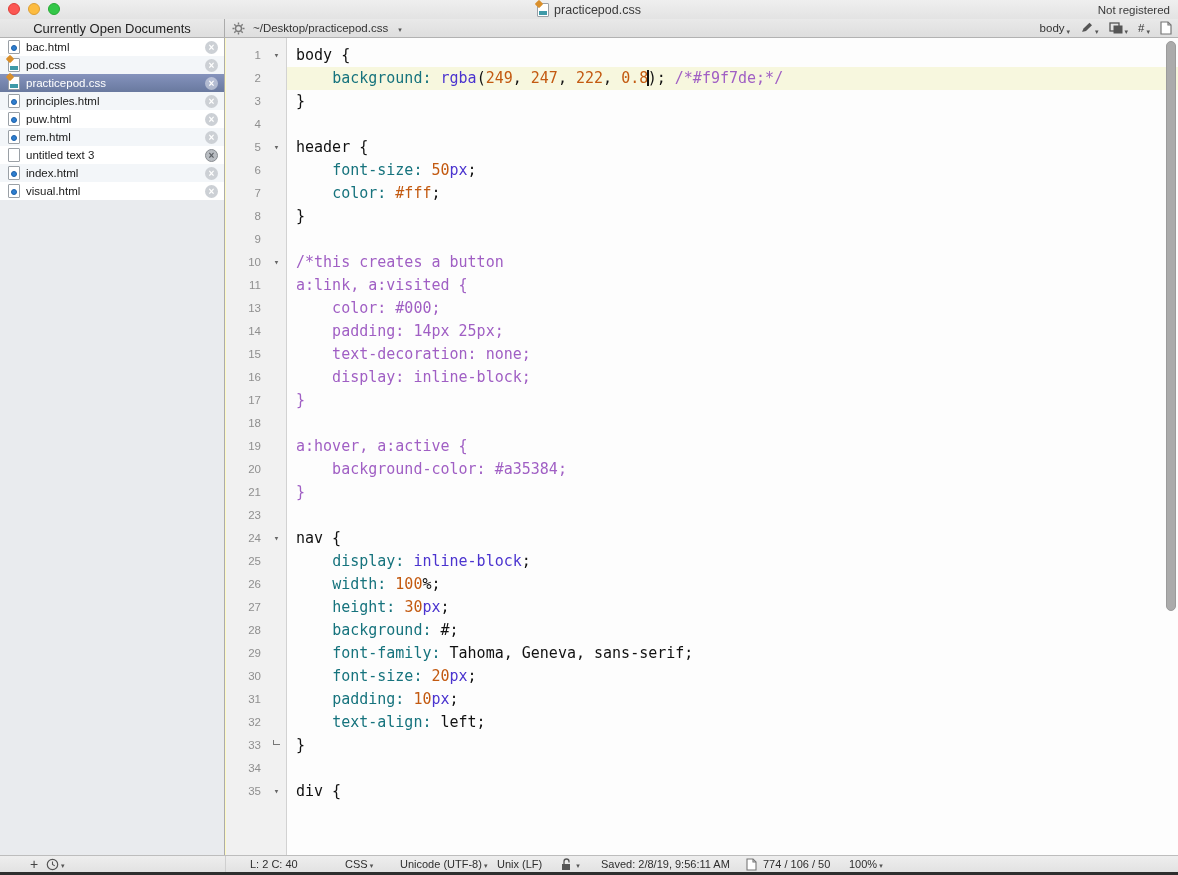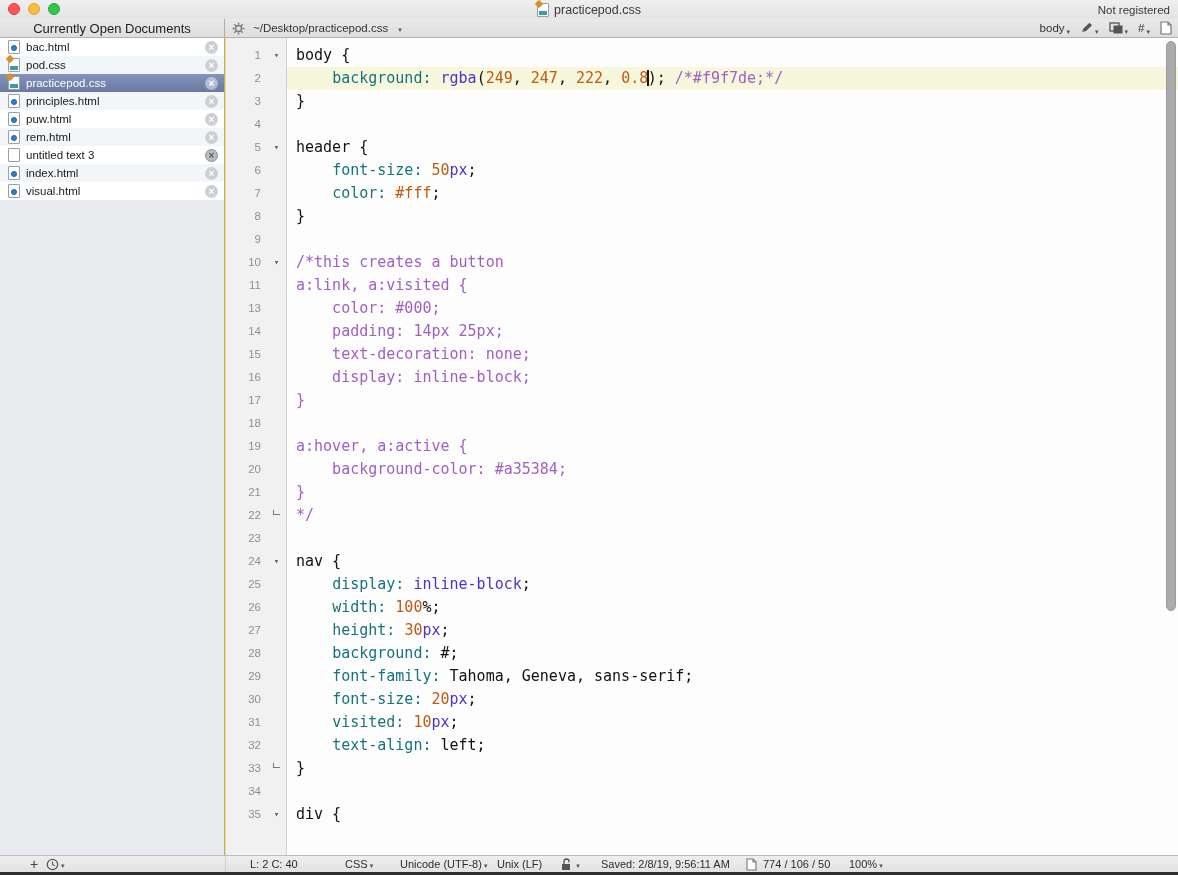--- a/index.html
+++ b/index.html
@@ -28,21 +28,21 @@
     display:flex; align-items:center; justify-content:center;
     font-size:13px; color:#222; border-right:1px solid #ababab; }
   .path-area { position:absolute; left:232px; top:0; height:18px; display:flex;
     align-items:center; gap:8px; font-size:11.5px; color:#333; }
   .tb-right { position:absolute; right:6px; top:0; height:18px; display:flex;
     align-items:center; gap:10px; font-size:11.5px; color:#333; }
   .dd-arrow { font-size:7px; color:#555; margin-left:2px; position:relative; top:2px; }
   .icon-svg { display:inline-block; vertical-align:middle; }
 
   
-  .main { position:absolute; left:0; top:38px; width:1178px; height:817px; background:#fde047; }
+  .main { position:absolute; left:0; top:38px; width:1178px; height:817px; background:#fef9c3; }
   .sidebar { position:absolute; left:0; top:0; width:225px; height:817px;
     background:#e9ebee; border-right:1px solid #ababab; }
   .file-list { position:absolute; left:0; top:0; width:224px; background:#fff; }
   .frow { height:18px; display:flex; align-items:center; padding:0 6px 0 26px;
     font-size:11.5px; color:#1a1a1a; position:relative; }
   .frow:nth-child(even) { background:#f3f6f9; }
   .frow.selected { background:linear-gradient(#8593bd,#69799f); color:#fff; }
   .fname { flex:1; white-space:nowrap; overflow:hidden; }
   .closebtn { width:13px; height:13px; border-radius:50%; background:#ccd0d5;
     color:#fff; font-size:10px; font-weight:bold; line-height:13px; text-align:center; }
@@ -317,25 +317,20 @@
             <span class="ln">20</span>
             <span class="fold"></span>
             <span class="code"><span class="tk-cm">    background-color: #a35384;</span></span>
           </div>
           <div class="cl">
             <span class="ln">21</span>
             <span class="fold"></span>
             <span class="code"><span class="tk-cm">}</span></span>
           </div>
           <div class="cl">
-            <span class="ln">22</span>
-            <span class="fold"><span class="foldend-mark"></span></span>
-            <span class="code"><span class="tk-cm">*/</span></span>
-          </div>
-          <div class="cl">
             <span class="ln">23</span>
             <span class="fold"></span>
             <span class="code"></span>
           </div>
           <div class="cl">
             <span class="ln">24</span>
             <span class="fold">▾</span>
             <span class="code"><span class="tk-pl">nav {</span></span>
           </div>
           <div class="cl">
@@ -364,21 +359,21 @@
             <span class="code"><span class="tk-pl">    </span><span class="tk-pr">font-family:</span><span class="tk-pl"> </span><span class="tk-pl">Tahoma, Geneva, sans-serif;</span></span>
           </div>
           <div class="cl">
             <span class="ln">30</span>
             <span class="fold"></span>
             <span class="code"><span class="tk-pl">    </span><span class="tk-pr">font-size:</span><span class="tk-pl"> </span><span class="tk-nu">20</span><span class="tk-fn">px</span><span class="tk-pl">;</span></span>
           </div>
           <div class="cl">
             <span class="ln">31</span>
             <span class="fold"></span>
-            <span class="code"><span class="tk-pl">    </span><span class="tk-pr">visited:</span><span class="tk-pl"> </span><span class="tk-nu">10</span><span class="tk-fn">px</span><span class="tk-pl">;</span></span>
+            <span class="code"><span class="tk-pl">    </span><span class="tk-pr">padding:</span><span class="tk-pl"> </span><span class="tk-nu">10</span><span class="tk-fn">px</span><span class="tk-pl">;</span></span>
           </div>
           <div class="cl">
             <span class="ln">32</span>
             <span class="fold"></span>
             <span class="code"><span class="tk-pl">    </span><span class="tk-pr">text-align:</span><span class="tk-pl"> </span><span class="tk-pl">left;</span></span>
           </div>
           <div class="cl">
             <span class="ln">33</span>
             <span class="fold"><span class="foldend-mark"></span></span>
             <span class="code"><span class="tk-pl">}</span></span>

